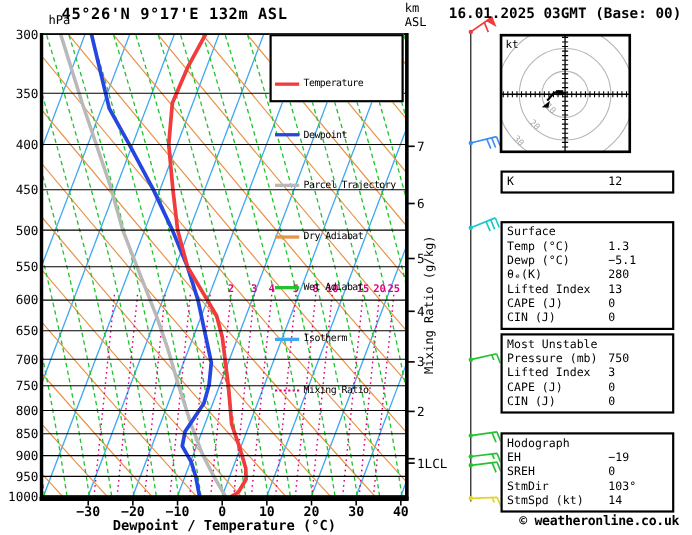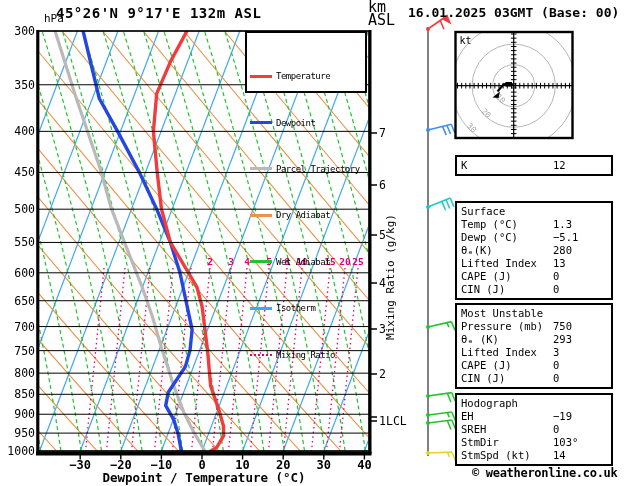--- a/index.html
+++ b/index.html
@@ -5,21 +5,21 @@
   html,body{margin:0;padding:0;background:#ffffff;}
   .stage{position:relative;width:629px;height:486px;background:#ffffff;overflow:hidden;
          font-family:"DejaVu Sans Mono","Liberation Mono",monospace;color:#000;}
   .stage *{box-sizing:border-box;}
   svg{position:absolute;left:0;top:0;}
   svg text{font-family:"DejaVu Sans Mono","Liberation Mono",monospace;}
   .ovl{position:absolute;white-space:pre;}
   .hpa{left:44px;top:12px;font-size:11px;}
   .title{left:56px;top:5px;font-size:14px;font-weight:bold;letter-spacing:.5px;}
   .datetime{left:408px;top:5px;font-size:13px;font-weight:bold;}
-  .kmasl{left:368px;top:1px;font-size:15px;line-height:13px;}
+  .kmasl{left:368px;top:1px;font-size:11px;line-height:13px;}
   .kmasl span{display:block;}
   .legend{left:245px;top:31px;width:122px;height:62px;border:2px solid #000;background:#fff;
           padding:1px 0 0 3px;}
   .lrow{display:flex;align-items:center;height:8.4px;}
   .sw{width:22px;height:3px;margin-right:4px;flex:0 0 auto;}
   .sw.dot{height:0;background:none!important;border-top:2px dotted #e0007f;}
   .lrow span.lbl{font-size:9px;line-height:8px;letter-spacing:-0.5px;}
   .panel{position:absolute;left:455px;width:158px;border:2px solid #000;background:#fff;
          padding:2px 0 2px 4px;font-size:10.5px;}
   .phead{line-height:13px;}
@@ -398,24 +398,20 @@
       </div>
   </div>
   <div class="panel" style="top:303px;">
     <div class="phead">Most Unstable</div>
     <div class="rows">
         <div class="trow">
           <span class="k">Pressure (mb)</span>
           <span class="v">750</span>
         </div>
         <div class="trow">
-          <span class="k">θₑ (K)</span>
-          <span class="v">293</span>
-        </div>
-        <div class="trow">
           <span class="k">Lifted Index</span>
           <span class="v">3</span>
         </div>
         <div class="trow">
           <span class="k">CAPE (J)</span>
           <span class="v">0</span>
         </div>
         <div class="trow">
           <span class="k">CIN (J)</span>
           <span class="v">0</span>

